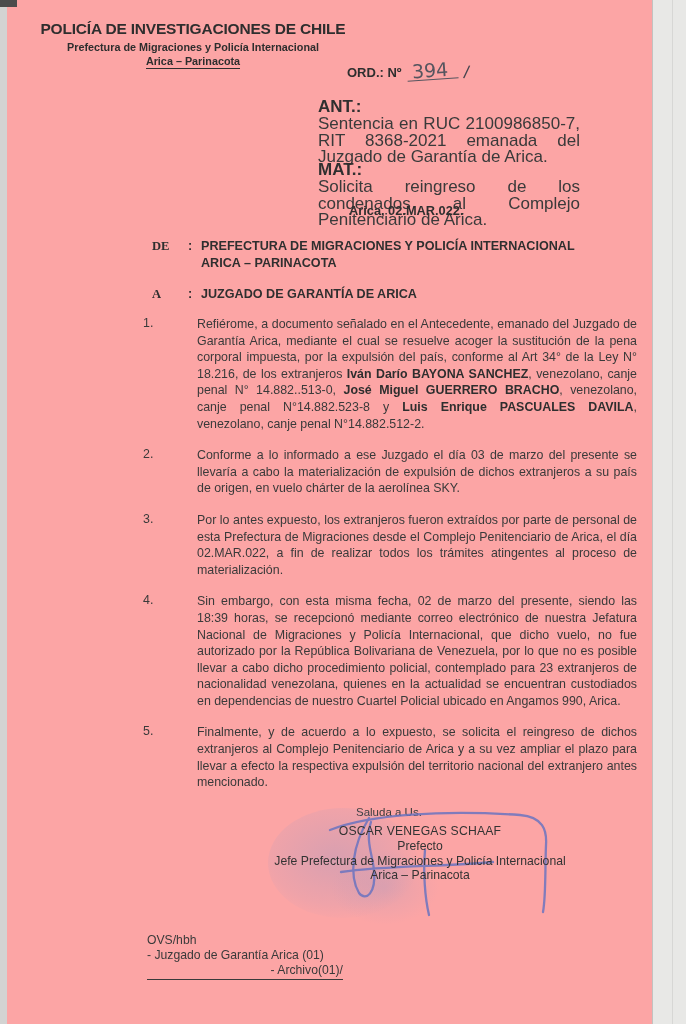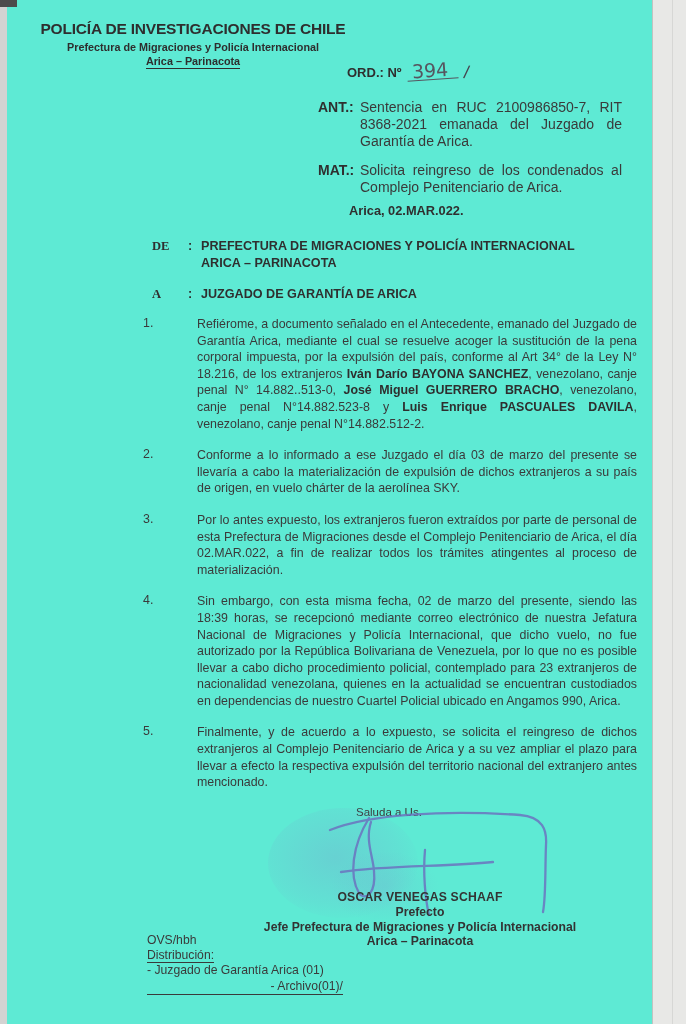--- a/index.html
+++ b/index.html
@@ -1,18 +1,18 @@
 <!DOCTYPE html>
 <html><head>
 <meta charset="utf-8">
 <style>
   html,body { margin:0; padding:0; background:#e9e9e9; }
   .scan {
     position:relative; width:686px; height:1024px; overflow:hidden;
-    background:#5eead4; font-family:"Liberation Sans", sans-serif;
+    background:#fca5a5; font-family:"Liberation Sans", sans-serif;
     color:#3a3a3a; -webkit-font-smoothing:antialiased;
   }
   .edge-left { position:absolute; left:0; top:0; width:7px; height:1024px; background:#d3d3d2; }
   .corner-mark { position:absolute; left:0; top:0; width:17px; height:7px; background:#4c4c4c; }
   .edge-right { position:absolute; left:652px; top:0; width:34px; height:1024px; background:#e8e8e6; border-left:1px solid #c2c2c0; }
   .edge-right-inner { position:absolute; left:672px; top:0; width:1px; height:1024px; background:#d7d7d5; }
 
   
   .header { position:absolute; left:34px; top:20px; width:318px; text-align:center; color:#2e2e2e; }
   .hdr-title { font-size:15.5px; font-weight:bold; letter-spacing:-0.2px; white-space:nowrap; }
@@ -21,21 +21,21 @@
   .hdr-region span { border-bottom:1.5px solid #2e2e2e; padding-bottom:1px; }
 
   
   .ord { position:absolute; left:347px; top:62px; font-size:13px; font-weight:bold; color:#2f2f2f; }
   .hand { display:inline-block; font-family:"DejaVu Sans", sans-serif; font-weight:normal;
           color:#56555f; font-size:19px; transform:rotate(-4deg); }
   .ord-num { border-bottom:1.6px solid #56555f; padding:0 10px 0 5px; margin-left:5px; line-height:17px; }
   .ord-slash { margin-left:6px; transform:rotate(8deg); font-size:16px; color:#45444e; }
 
   
-  .ref { position:absolute; display:flex; width:330px; font-size:14px; line-height:16.8px; }
+  .ref { position:absolute; display:flex; width:330px; font-size:17px; line-height:16.8px;flex-direction:column; }
   .ref-ant { left:318px; top:99px; }
   .ref-mat { left:318px; top:162px; }
   .ref-label { font-weight:bold; width:42px; flex:none; color:#2f2f2f; }
   .ref-text { width:262px; text-align:justify; }
 
   .dateline { position:absolute; left:349px; top:203px; font-size:12.8px; font-weight:bold; color:#2f2f2f; }
 
   
   .fromto { position:absolute; left:152px; font-weight:bold; font-size:12.6px; line-height:16.5px; color:#2f2f2f; display:flex; }
   .ft-de { top:238px; }
@@ -52,22 +52,22 @@
   .ptext b { color:#2e2e2e; }
 
   .closing { position:absolute; left:356px; top:806px; font-size:11.5px; }
 
   
   .stamp-blob { position:absolute; left:268px; top:808px; width:150px; height:110px; border-radius:50%;
     background:radial-gradient(ellipse at 45% 45%, rgba(125,145,205,0.28), rgba(125,145,205,0.10) 55%, rgba(125,145,205,0) 75%); }
   .stamp-blob2 { position:absolute; left:330px; top:850px; width:110px; height:75px; border-radius:50%;
     background:radial-gradient(ellipse at center, rgba(125,145,205,0.18), rgba(125,145,205,0) 70%); }
   .sig-svg { position:absolute; left:295px; top:798px; }
-  .sig-block { position:absolute; left:200px; top:890px; width:440px; text-align:center;
-    font-weight:bold; font-size:12.2px; line-height:14.8px; color:#333; }
+  .sig-block { position:absolute; left:200px; top:824px; width:440px; text-align:center;
+    font-weight:normal; font-size:12.2px; line-height:14.8px; color:#333; }
   .sig-name { letter-spacing:0.2px; }
 
   
   .footer { position:absolute; left:147px; top:925px; font-size:12.2px; line-height:15.2px;margin-top:8px; }
   .dist-label span { border-bottom:1.2px solid #3a3a3a; }
   .archivo-row { display:flex; justify-content:flex-end; width:196px; border-bottom:1.2px solid #3a3a3a; }
 </style>
 </head>
 <body>
 
@@ -152,20 +152,19 @@
 
   <div class="sig-block">
     <div class="sig-name">OSCAR VENEGAS SCHAAF</div>
     <div>Prefecto</div>
     <div>Jefe Prefectura de Migraciones y Policía Internacional</div>
     <div>Arica – Parinacota</div>
   </div>
 
   <div class="footer">
     <div>OVS/hbh</div>
-    <div class="dist-label"><span>Distribución:</span></div>
     <div>- Juzgado de Garantía Arica (01)</div>
     <div class="archivo-row">
       <span>- Archivo</span>
       <span>(01)/</span>
     </div>
   </div>
 </div>
 
 </body></html>

